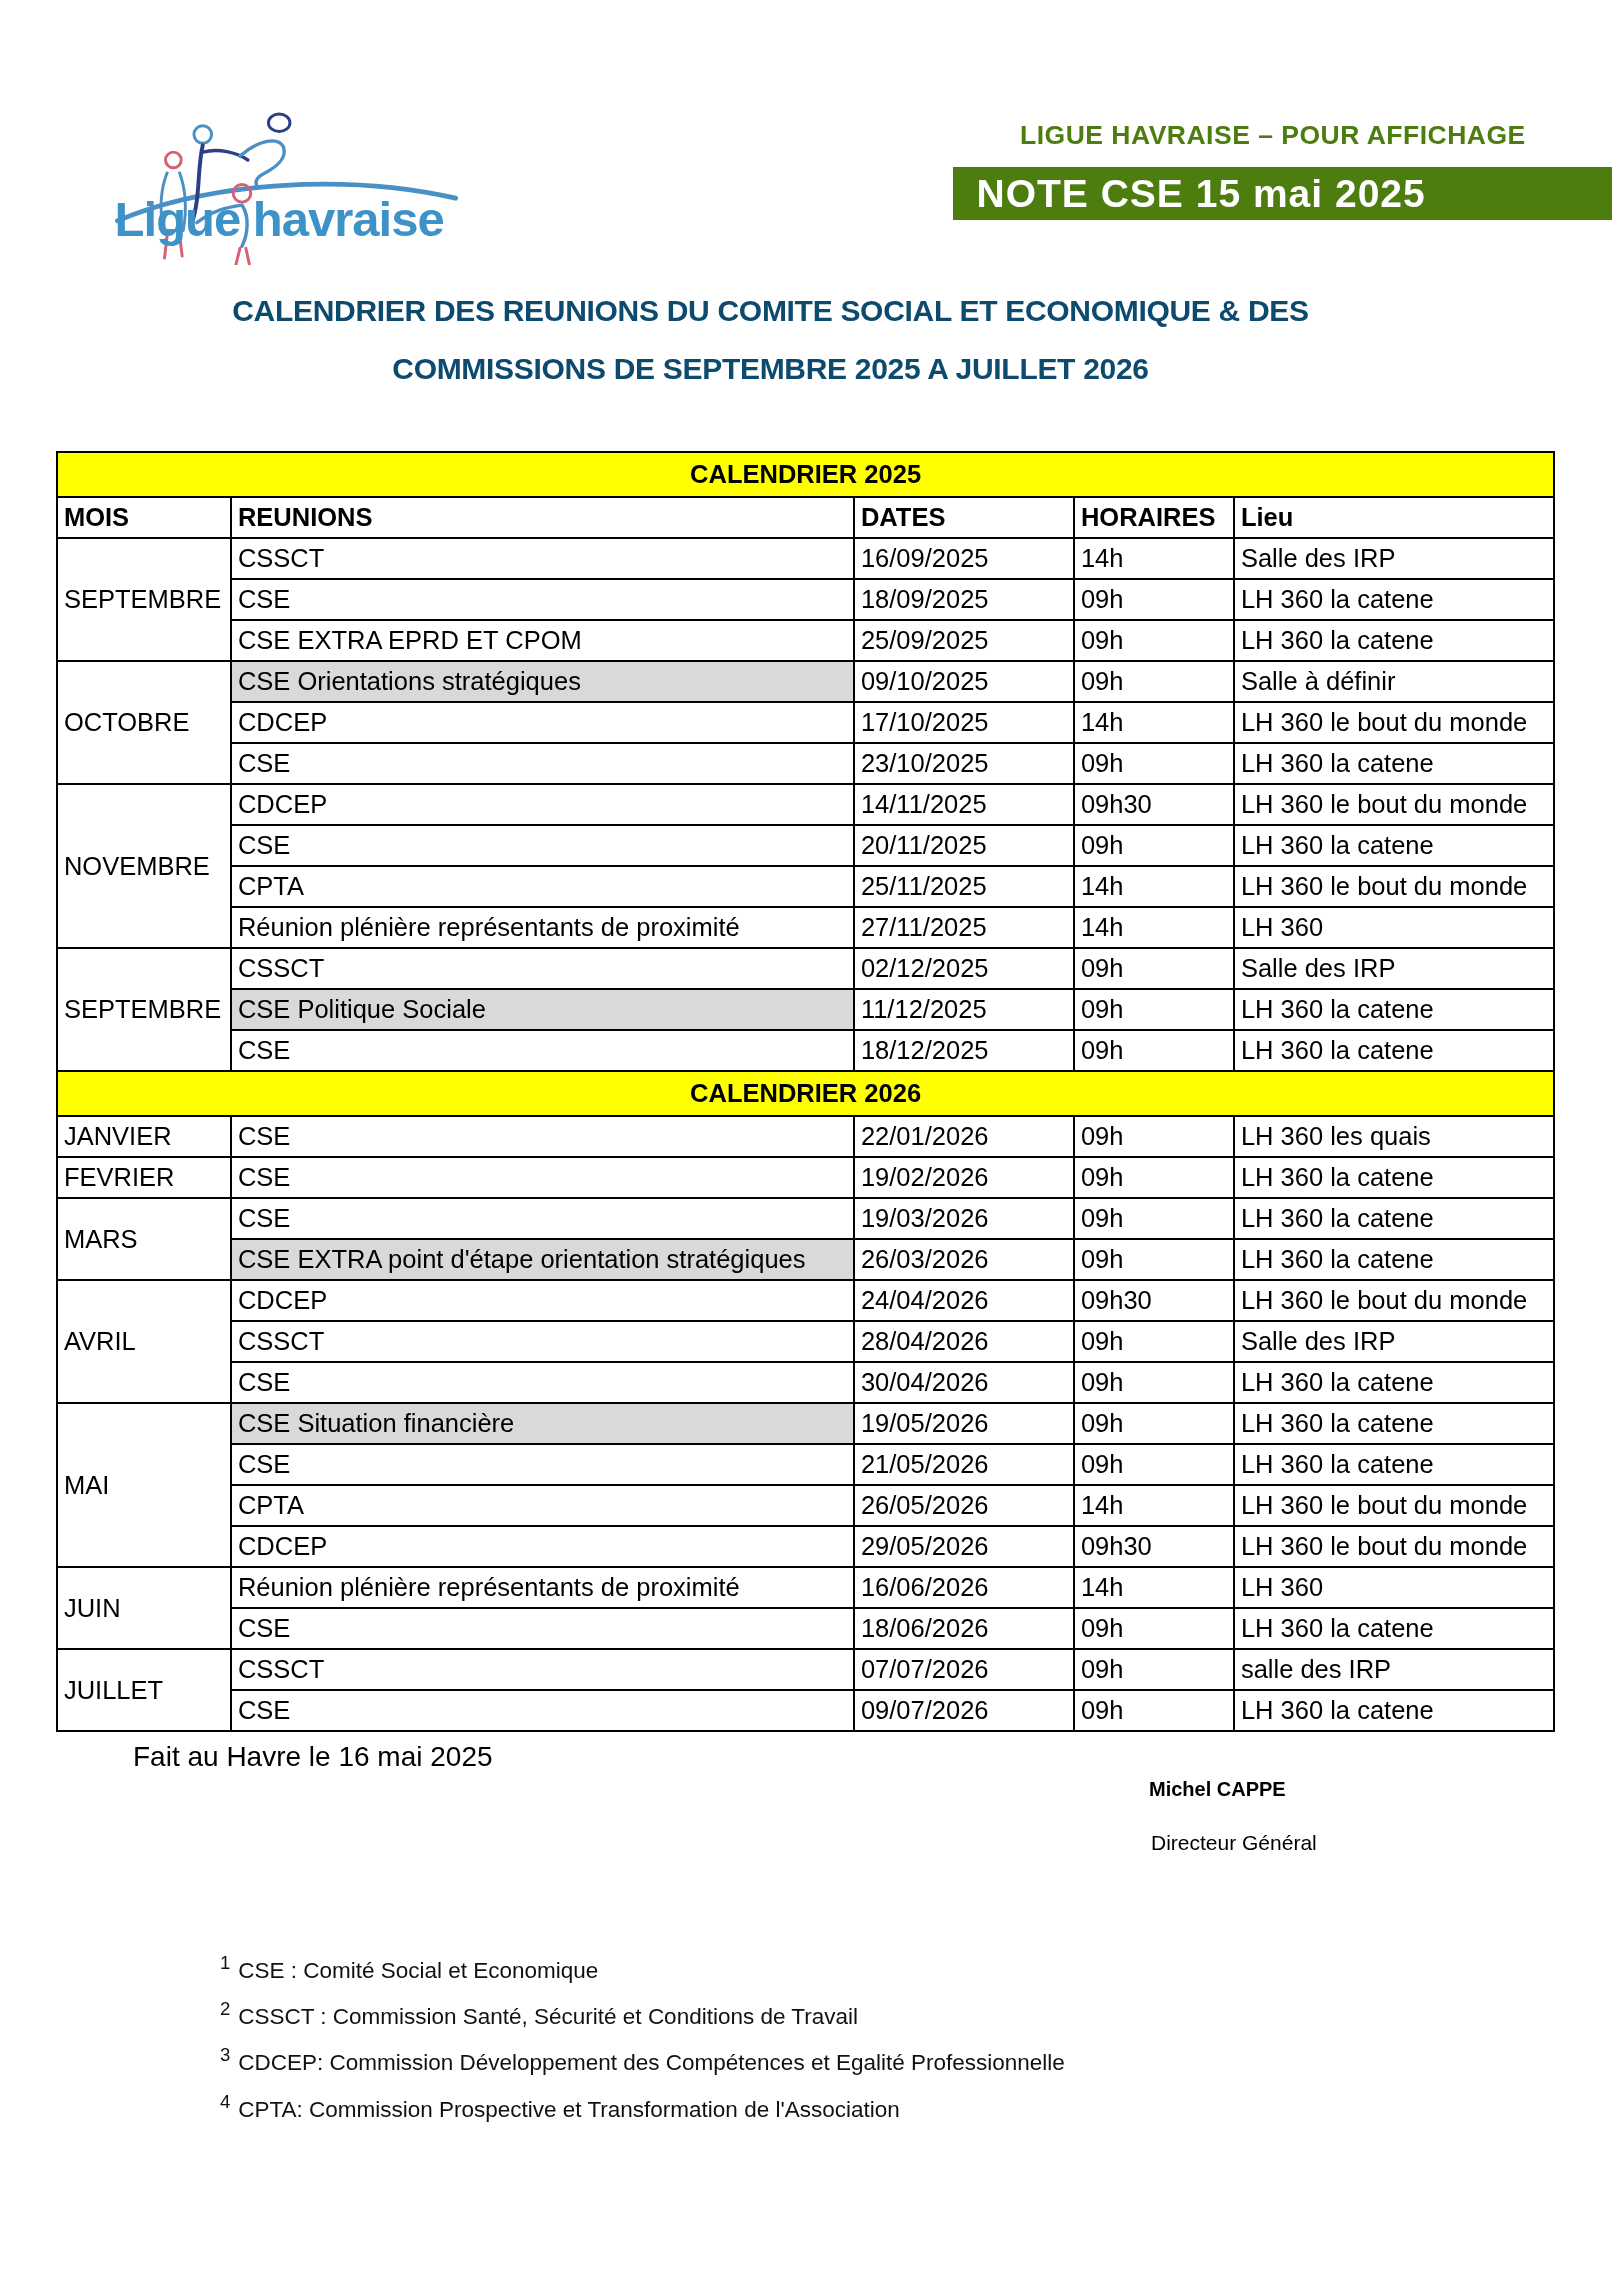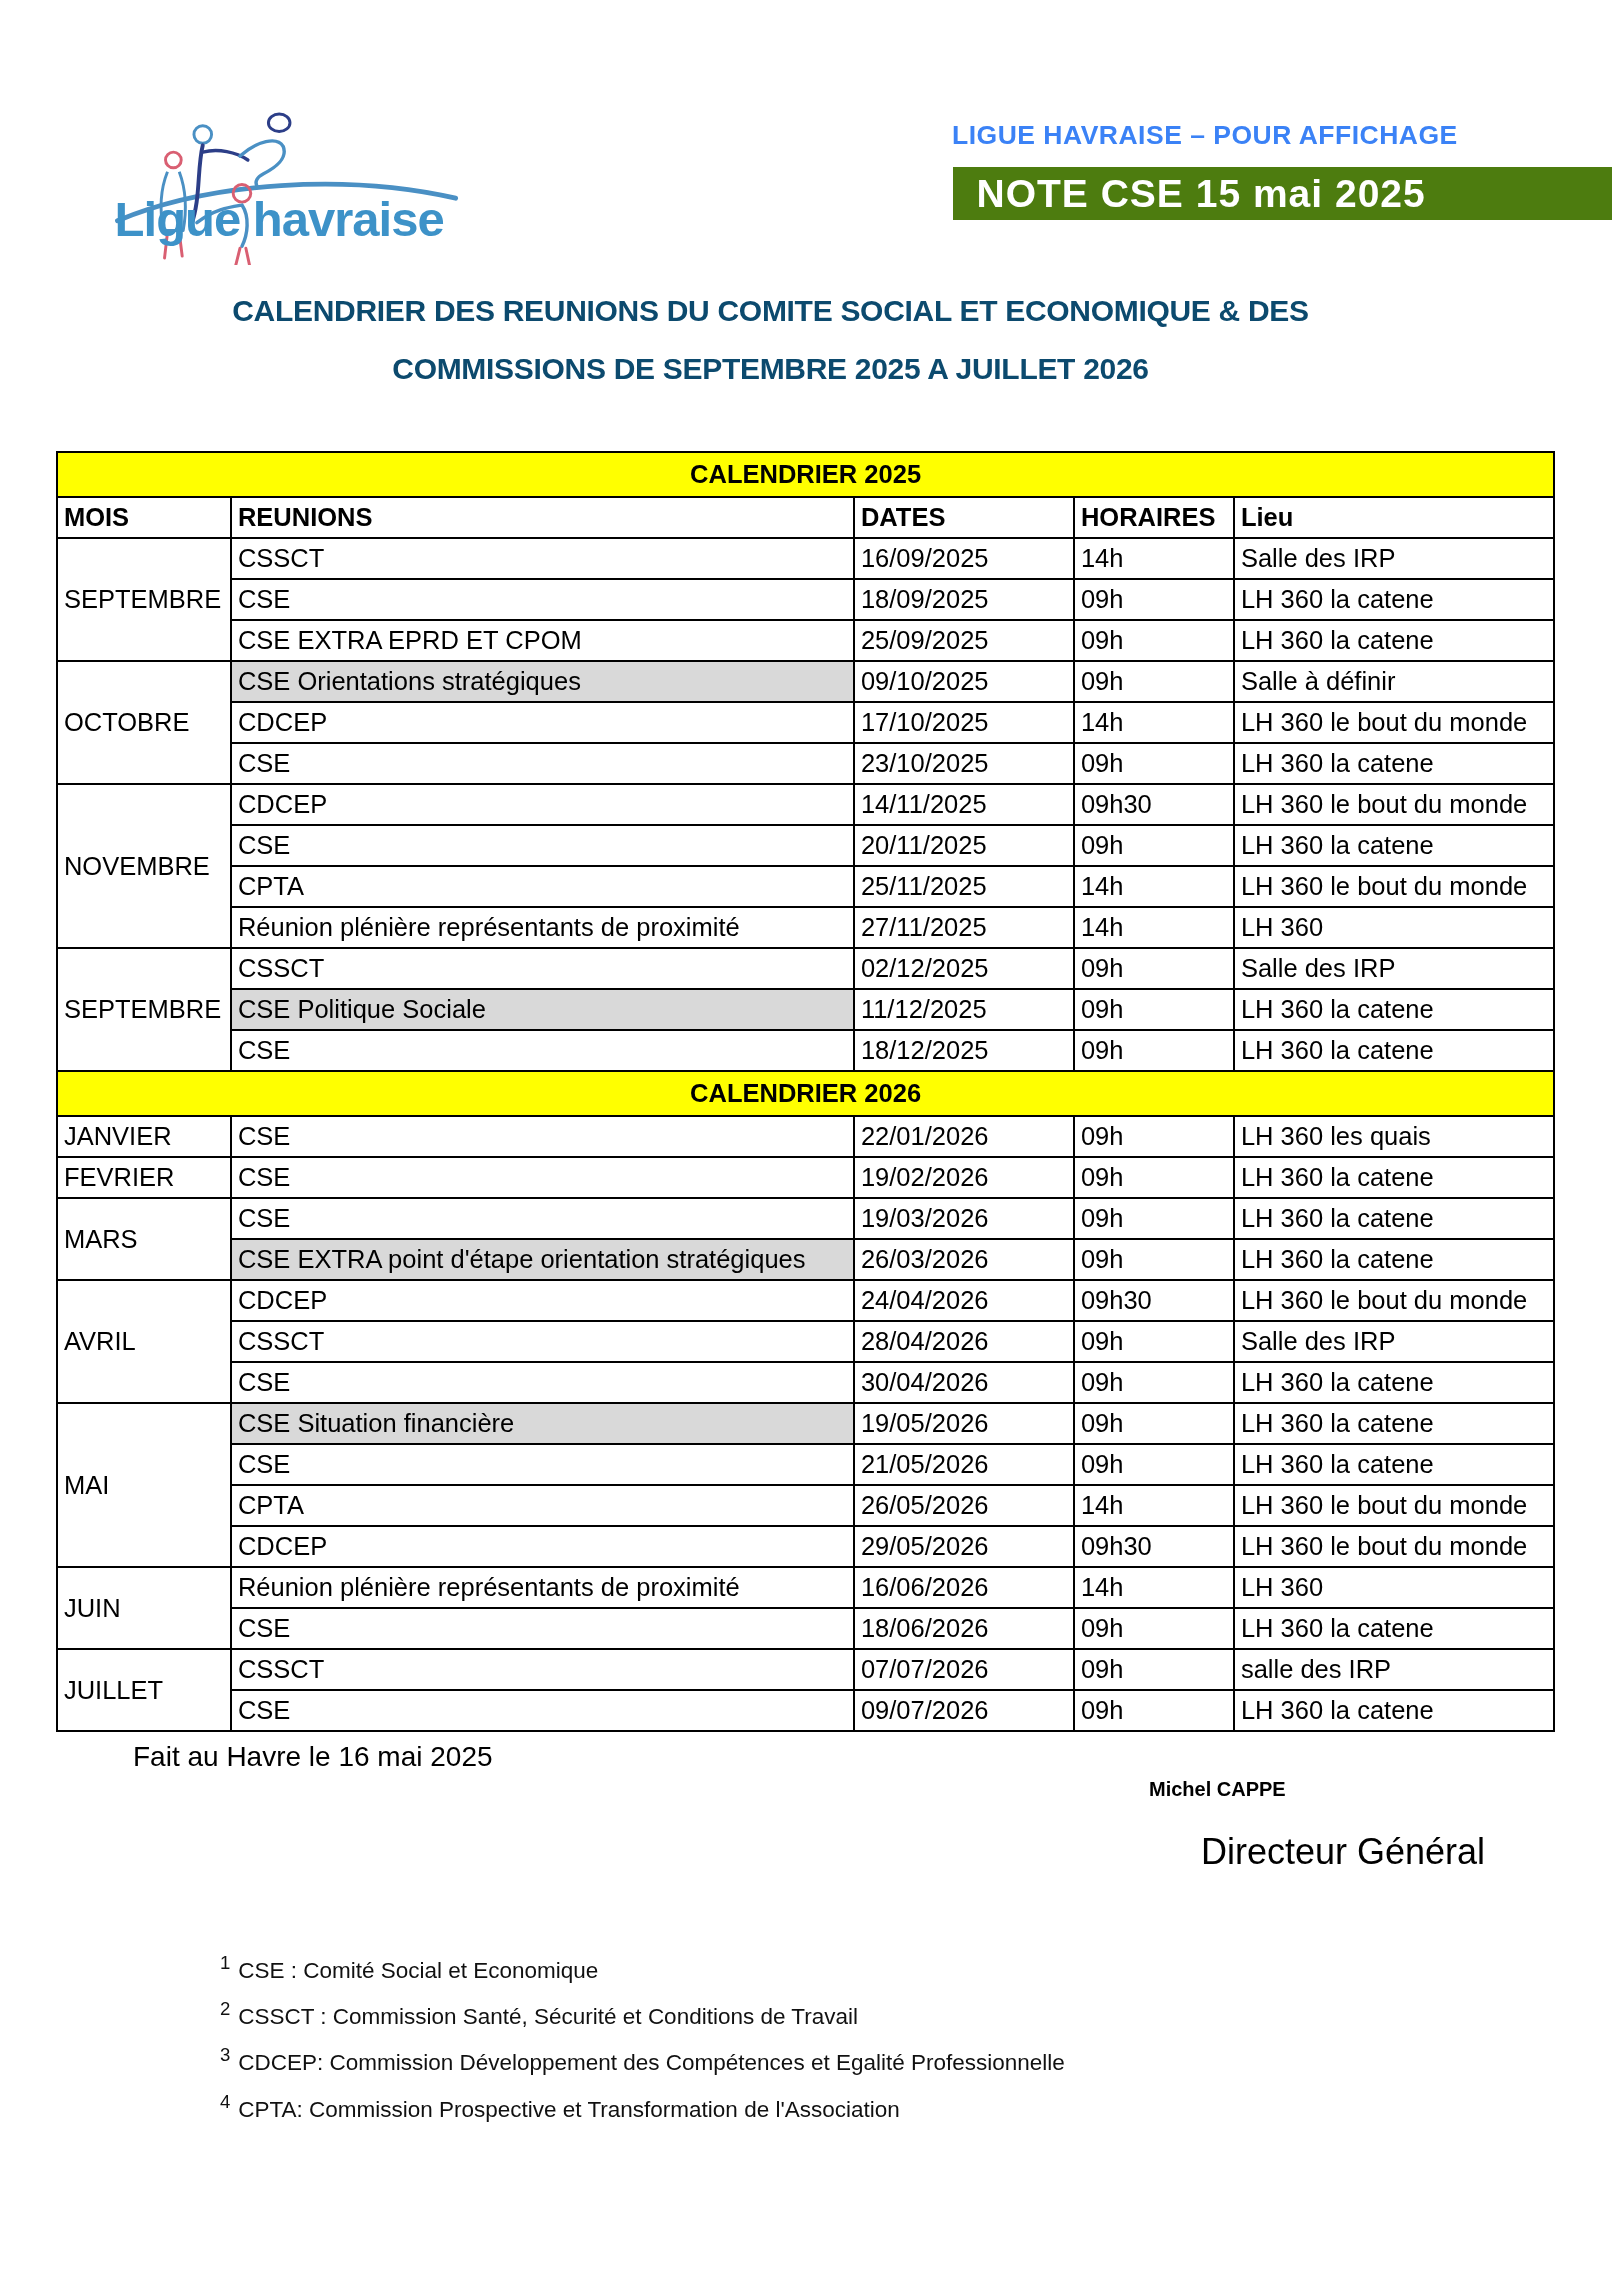--- a/index.html
+++ b/index.html
@@ -11,21 +11,21 @@
 
   
   .logo{left:93px;top:54px;width:392px;height:211px;text-align:center;}
   .wordmark{
     position:absolute;left:21.6px;top:137px;
     font-size:49px;font-weight:bold;color:#3d92c8;letter-spacing:-1px;
   }
 
   
   .affichage{
-    left:952px;top:120px;font-size:26.5px;font-weight:bold;color:#3b82f6;
+    left:1020px;top:120px;font-size:26.5px;font-weight:bold;color:#4d7c0f;
     letter-spacing:0.5px;
   }
   .note-banner{
     left:953px;top:167px;width:659px;height:53px;background:#4d7c0f;
     display:flex;align-items:center;
   }
   .note-banner span{
     color:#ffffff;font-size:39px;font-weight:bold;padding-left:23.5px;letter-spacing:1px;
   }
 
@@ -51,21 +51,21 @@
     border-top:2.9px solid #000;border-bottom:2.9px solid #000;padding-left:6px;
   }
   tr.colhead td{font-weight:bold;}
   td.mois{border-right:2.9px solid #000;}
   tr.group-start td{border-top:2.9px solid #000;}
   td.hl{background:#d9d9d9;margin-top:33px;}
 
   
   .fait{left:133px;top:1741px;font-size:28px;}
   .signer-name{left:1149px;top:1778px;font-size:20px;font-weight:bold;}
-  .signer-title{left:1201px;top:1831px;font-size:36px;}
+  .signer-title{left:1151px;top:1831px;font-size:21px;}
 
   .footnotes{left:220px;top:1952px;font-size:22.5px;color:#111;}
   .footnotes .fn{margin-bottom:14.7px;}
   .footnotes sup{font-size:18.6px;margin-right:7.8px;}
 </style>
 </head>
 <body>
 
 <div class="abs logo">
   <svg width="392" height="211" viewBox="0 0 400 215">

